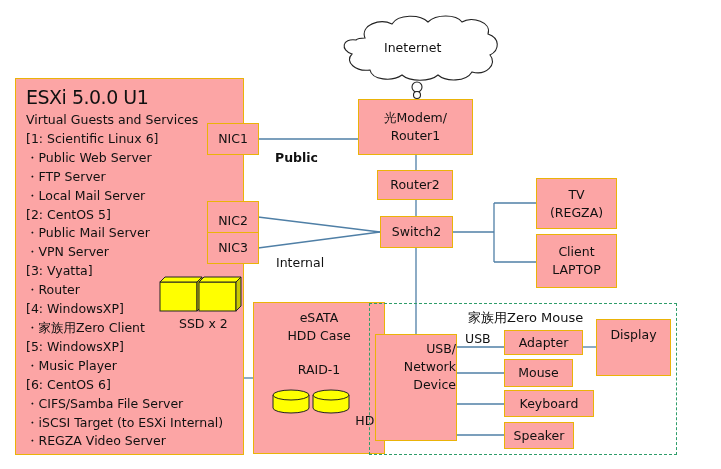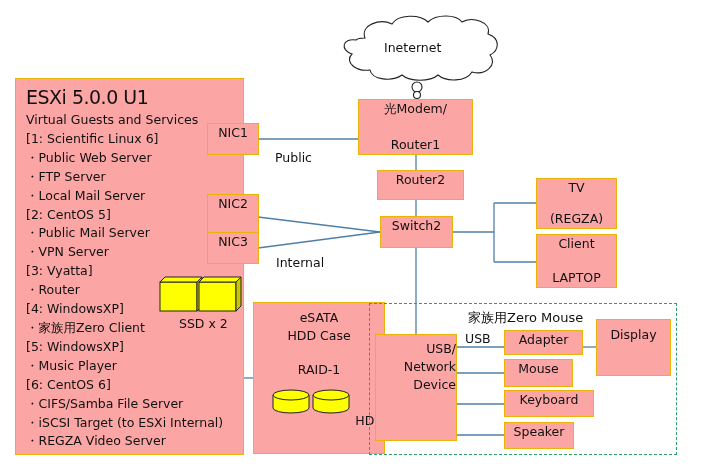--- a/index.html
+++ b/index.html
@@ -1,19 +1,19 @@
 <!DOCTYPE html>
 <html><head>
 <meta charset="utf-8">
 <style>
   html, body { margin:0; padding:0; background:#ffffff; }
   body { width:721px; height:469px; position:relative; overflow:hidden;
          font-family:"DejaVu Sans", "Liberation Sans", sans-serif; color:#111; }
   .box { position:absolute; border:1px solid #eab308; background:#fca5a5; box-sizing:border-box; }
-  .centered { display:flex; flex-direction:column; align-items:center; justify-content:space-between; text-align:center; font-size:12.5px; line-height:18px; }
+  .centered { display:flex; flex-direction:column; align-items:center; justify-content:center; text-align:center; font-size:12.5px; line-height:18px; }
   .lbl { position:absolute; font-size:12.5px; white-space:nowrap; }
   svg.wires { position:absolute; left:0; top:0; }
   #esxi { left:15px; top:78px; width:229px; height:377px; padding:6px 0 0 10px; }
   #esxi .title { font-size:19px; letter-spacing:-0.5px; line-height:24px; margin-bottom:2px; }
   #esxi .line { font-size:12.5px; line-height:18.9px; white-space:nowrap; }
   .dashed { position:absolute; left:369px; top:303px; width:308px; height:152px; border:1px dashed #2e9d6a; box-sizing:border-box; }
 </style>
 </head>
 <body>
 
@@ -93,38 +93,38 @@
     <rect x="199" y="282" width="37" height="29"></rect>
     <polygon points="199,282 204,277 241,277 236,282"></polygon>
     <polygon points="236,282 241,277 241,306 236,311" fill="#c8c800"></polygon>
   </g>
 </svg>
 <div class="lbl" style="left:179px;top:316px;">SSD x 2</div>
 
 <div class="box centered" style="left:207px;top:123px;width:52px;height:32px;">
   <span>NIC1</span>
 </div>
-<div class="box centered" style="left:207px;top:194px;width:52px;height:40px;">
+<div class="box centered" style="left:207px;top:201px;width:52px;height:40px;">
   <span>NIC2</span>
 </div>
 <div class="box centered" style="left:207px;top:232px;width:52px;height:32px;">
   <span>NIC3</span>
 </div>
 
-<div class="lbl" style="left:275px;top:150px;">Public</div>
+<div class="lbl" style="left:275px;top:150px;font-weight:bold;">Public</div>
 <div class="lbl" style="left:276px;top:255px;">Internal</div>
 
 <div class="lbl" style="left:384px;top:40px;">Ineternet</div>
 
 <div class="box centered" style="left:358px;top:99px;width:115px;height:56px;">
   <span>光Modem/</span>
   <span>Router1</span>
 </div>
 
-<div class="box centered" style="left:377px;top:170px;width:87px;height:30px;">
+<div class="box centered" style="left:377px;top:170px;width:76px;height:30px;">
   <span>Router2</span>
 </div>
 
 <div class="box centered" style="left:380px;top:216px;width:73px;height:32px;">
   <span>Switch2</span>
 </div>
 
 <div class="box centered" style="left:536px;top:178px;width:81px;height:51px;">
   <span>TV</span>
   <span>(REGZA)</span>

